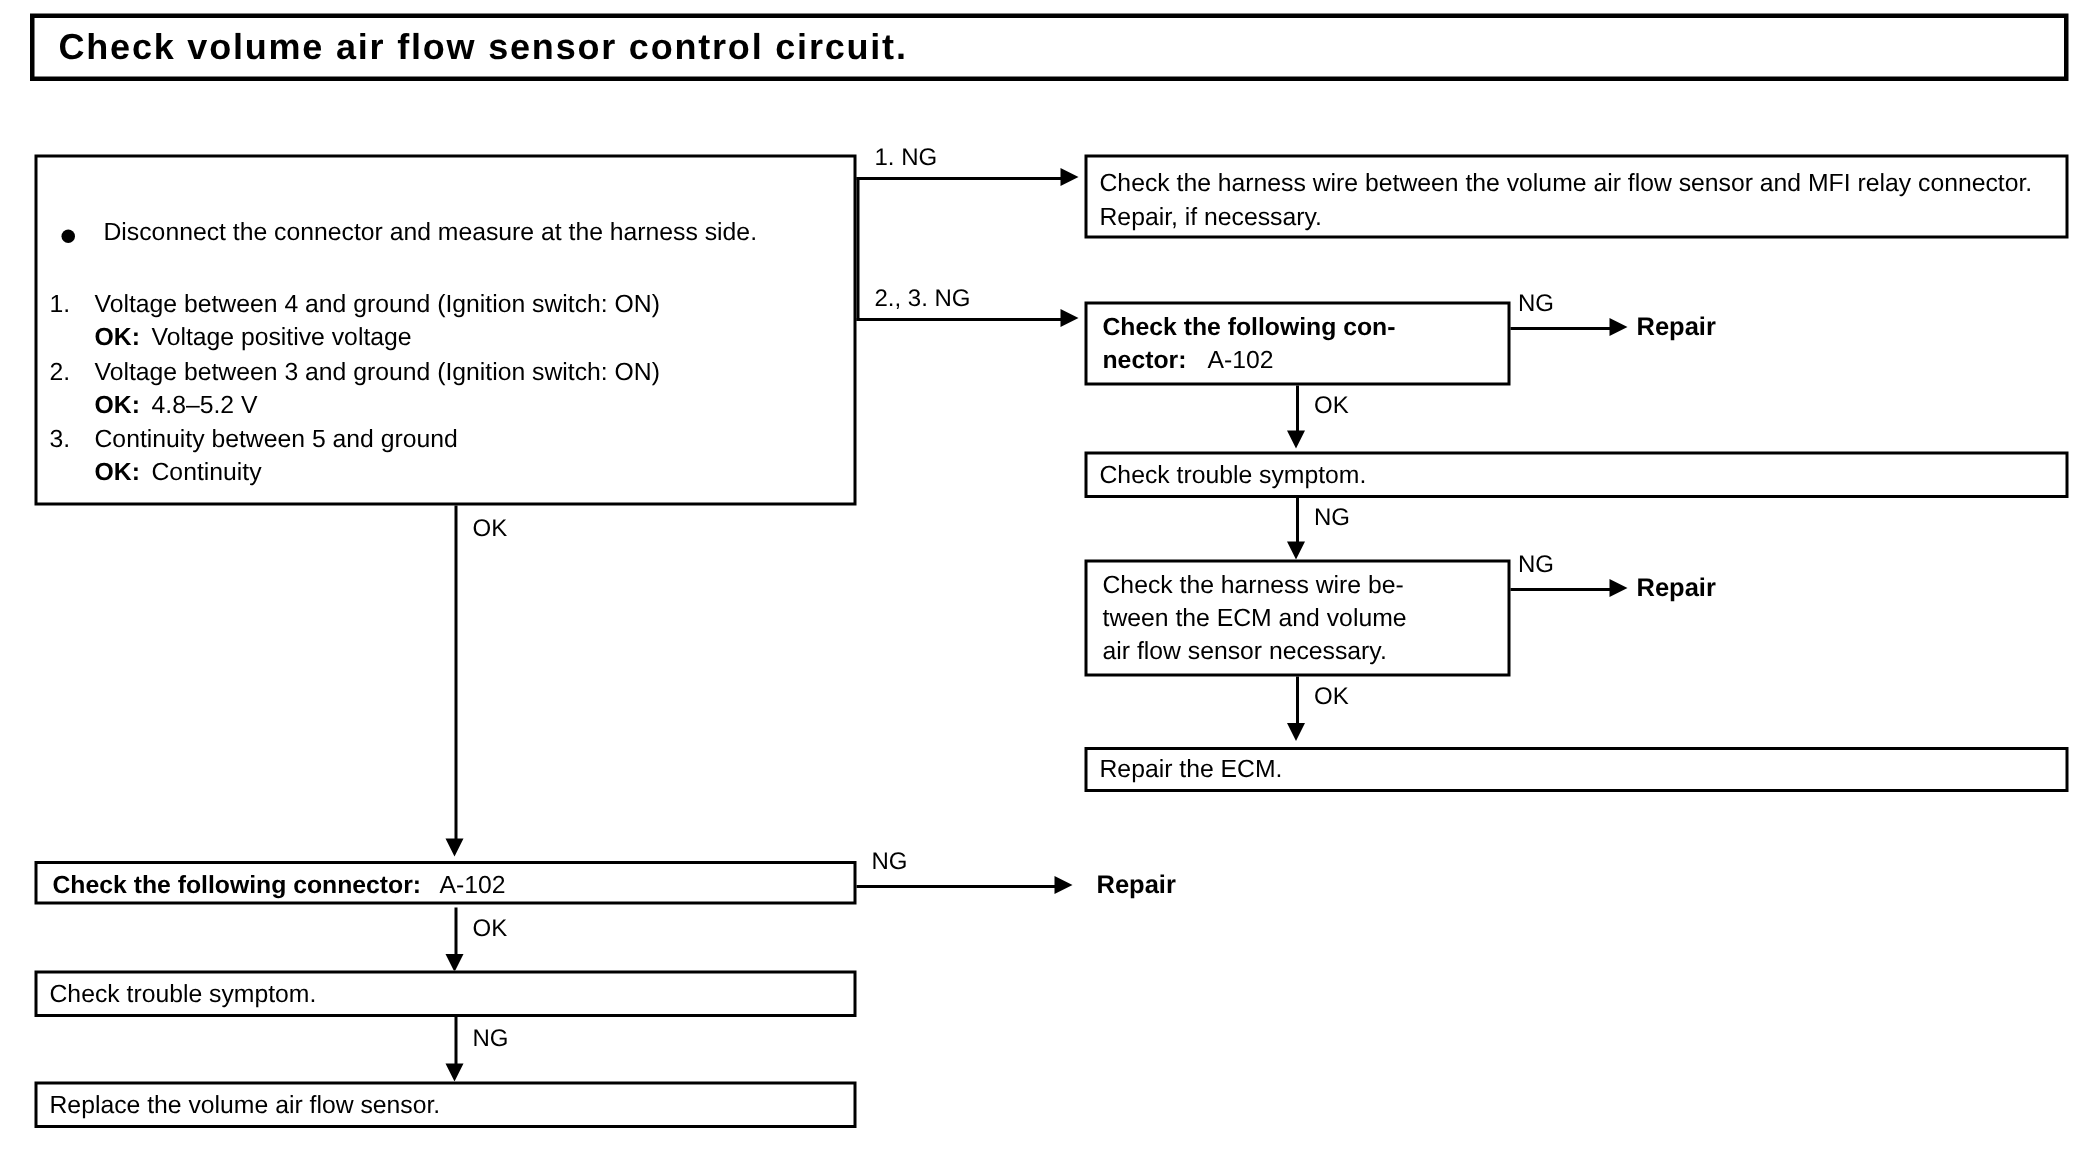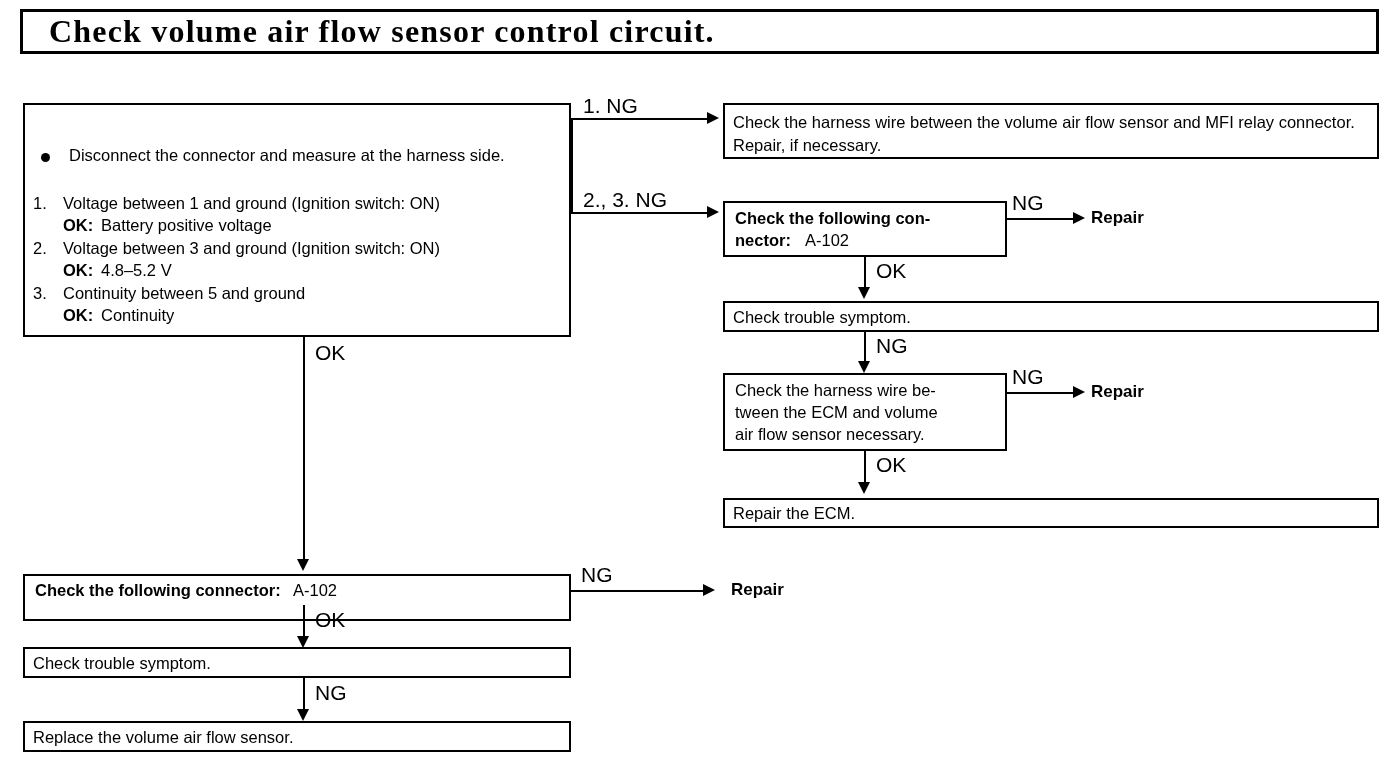--- a/index.html
+++ b/index.html
@@ -29,40 +29,39 @@
   }
   .title-bar {
     position: absolute;
     box-sizing: border-box;
     border: 3px solid #000;
     background: #fff;
     display: flex;
     align-items: center;
   }
   .title-text {
-    font-size: 32px;
+    font-size: 24px;
     font-weight: bold;
     letter-spacing: 1.2px;
-    padding-left: 26px;
+    padding-left: 16px;
     white-space: nowrap;
-    font-family: Liberation Serif, serif;
   }
   .txt {
     position: absolute;
     font-size: 16.5px;
     line-height: 21px;
     white-space: nowrap;
   }
   .txt.wrap { white-space: normal; }
   .b { font-weight: bold; }
 
   
   .lbl {
     position: absolute;
-    font-size: 21px;
+    font-size: 16px;
     line-height: 18px;
     white-space: nowrap;
   }
   .lbl.bold { font-weight: bold; }
 
   
   .hline {
     position: absolute;
     height: 0;
     border-top: 2px solid #000;
@@ -104,23 +103,23 @@
     <span class="title-text">Check volume air flow sensor control circuit.</span>
   </div>
 
   <div class="box" style="left:23px; top:103px; width:548px; height:234px;">
 
 
     <span class="bullet-dot" style="left:16px; top:48px;"></span>
     <div class="txt wrap" style="left:44px; top:40px; width:490px;">Disconnect the connector and measure at the harness side.</div>
 
     <div class="txt" style="left:8px; top:88px;">1.</div>
-    <div class="txt" style="left:38px; top:88px;">Voltage between 1 and ground (Ignition switch: ON)</div>
+    <div class="txt" style="left:38px; top:88px;">Voltage between 4 and ground (Ignition switch: ON)</div>
     <div class="txt b" style="left:38px; top:110px;">OK:</div>
-    <div class="txt" style="left:76px; top:110px;">Battery positive voltage</div>
+    <div class="txt" style="left:76px; top:110px;">Voltage positive voltage</div>
 
     <div class="txt" style="left:8px; top:133px;">2.</div>
     <div class="txt" style="left:38px; top:133px;">Voltage between 3 and ground (Ignition switch: ON)</div>
     <div class="txt b" style="left:38px; top:155px;">OK:</div>
     <div class="txt" style="left:76px; top:155px;">4.8–5.2 V</div>
 
     <div class="txt" style="left:8px; top:178px;">3.</div>
     <div class="txt" style="left:38px; top:178px;text-align:right;">Continuity between 5 and ground</div>
     <div class="txt b" style="left:38px; top:200px;">OK:</div>
     <div class="txt" style="left:76px; top:200px;">Continuity</div>
@@ -179,21 +178,21 @@
   <div class="lbl" style="left:876px; top:456px;">OK</div>
 
   <div class="box" style="left:723px; top:498px; width:656px; height:30px;">
     <div class="txt" style="left:8px; top:3px;">Repair the ECM.</div>
   </div>
 
   <div class="vline" style="left:303px; top:337px; height:224px;"></div>
   <div class="arrow-d" style="left:297px; top:559px;"></div>
   <div class="lbl" style="left:315px; top:344px;">OK</div>
 
-  <div class="box" style="left:23px; top:574px; width:548px; height:47px;">
+  <div class="box" style="left:23px; top:574px; width:548px; height:29px;">
     <div class="txt b" style="left:10px; top:4px;">Check the following connector:</div>
     <div class="txt" style="left:268px; top:4px;">A-102</div>
   </div>
 
   <div class="lbl" style="left:581px; top:566px;">NG</div>
   <div class="hline" style="left:571px; top:590px; width:134px;"></div>
   <div class="arrow-r" style="left:703px; top:584px;"></div>
   <div class="lbl bold" style="left:731px; top:581px; font-size:17px;">Repair</div>
 
   <div class="vline" style="left:303px; top:605px; height:33px;"></div>

